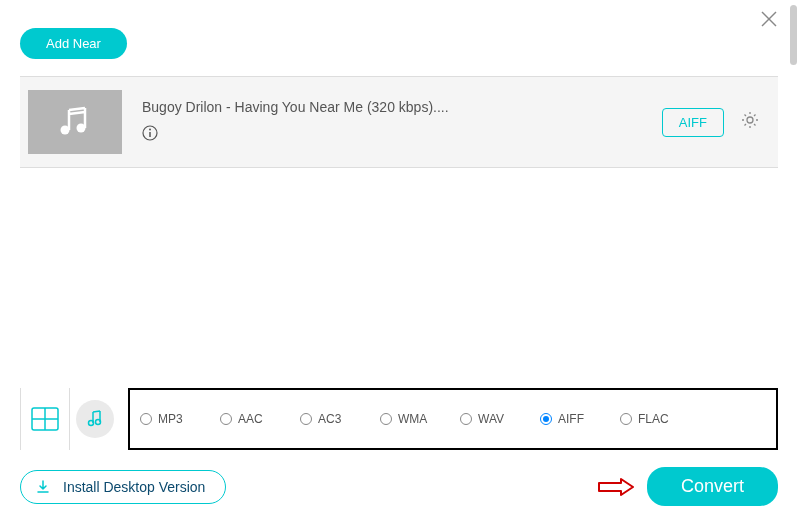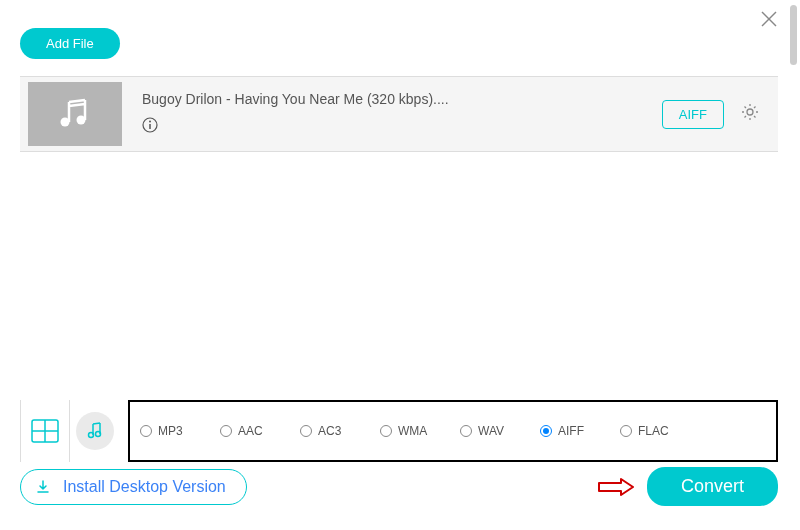--- a/index.html
+++ b/index.html
@@ -36,21 +36,21 @@
       padding: 8px 26px;
       font-size: 13px;
       font-weight: 500;
       cursor: pointer;
     }
     .file-row {
       position: absolute;
       top: 76px;
       left: 20px;
       right: 22px;
-      height: 76px;
+      height: 92px;
       background: #f5f5f5;
       border-top: 1px solid #ddd;
       border-bottom: 1px solid #ddd;
       display: flex;
       align-items: center;
       padding: 8px;
     }
     .thumbnail {
       width: 94px;
       height: 64px;
@@ -84,21 +84,21 @@
       margin-right: 16px;
       cursor: pointer;
     }
     .gear-btn {
       color: #888;
       cursor: pointer;
       margin-right: 10px;
     }
     .format-bar {
       position: absolute;
-      bottom: 68px;
+      bottom: 80px;
       left: 20px;
       right: 22px;
       height: 62px;
       display: flex;
       align-items: flex-end;
     }
     .tab-icon {
       width: 50px;
       height: 62px;
       display: flex;
@@ -166,25 +166,25 @@
       position: absolute;
       bottom: 24px;
       left: 20px;
       right: 22px;
       display: flex;
       align-items: center;
       justify-content: space-between;
     }
     .install-btn {
       border: 1px solid #00c9cf;
-      color: #3b82f6;
+      color: #0c4a6e;
       background: transparent;
       border-radius: 18px;
       padding: 8px 20px 8px 14px;
-      font-size: 16px;
+      font-size: 14px;
       cursor: pointer;
       display: inline-flex;
       align-items: center;
       gap: 12px;
     }
     .convert-area {
       display: flex;
       align-items: center;
       gap: 12px;
     }
@@ -215,21 +215,21 @@
 </head>
 <body>
 
 <div class="close-btn">
   <svg width="18" height="18" viewBox="0 0 18 18">
     <line x1="2" y1="2" x2="16" y2="16" stroke="#888" stroke-width="1.5"></line>
     <line x1="16" y1="2" x2="2" y2="16" stroke="#888" stroke-width="1.5"></line>
   </svg>
 </div>
 
-<button class="add-file-btn">Add File</button>
+<button class="add-file-btn">Add Near</button>
 
 <div class="file-row">
   <div class="thumbnail">
     <svg width="40" height="40" viewBox="0 0 40 40">
       <path d="M14 8 L14 28 M30 6 L30 26 M14 8 L30 6 M14 12 L30 10" stroke="#fff" stroke-width="2.5" fill="none"></path>
       <circle cx="10" cy="28" r="4.5" fill="#fff"></circle>
       <circle cx="26" cy="26" r="4.5" fill="#fff"></circle>
     </svg>
   </div>
   <div class="file-info">

